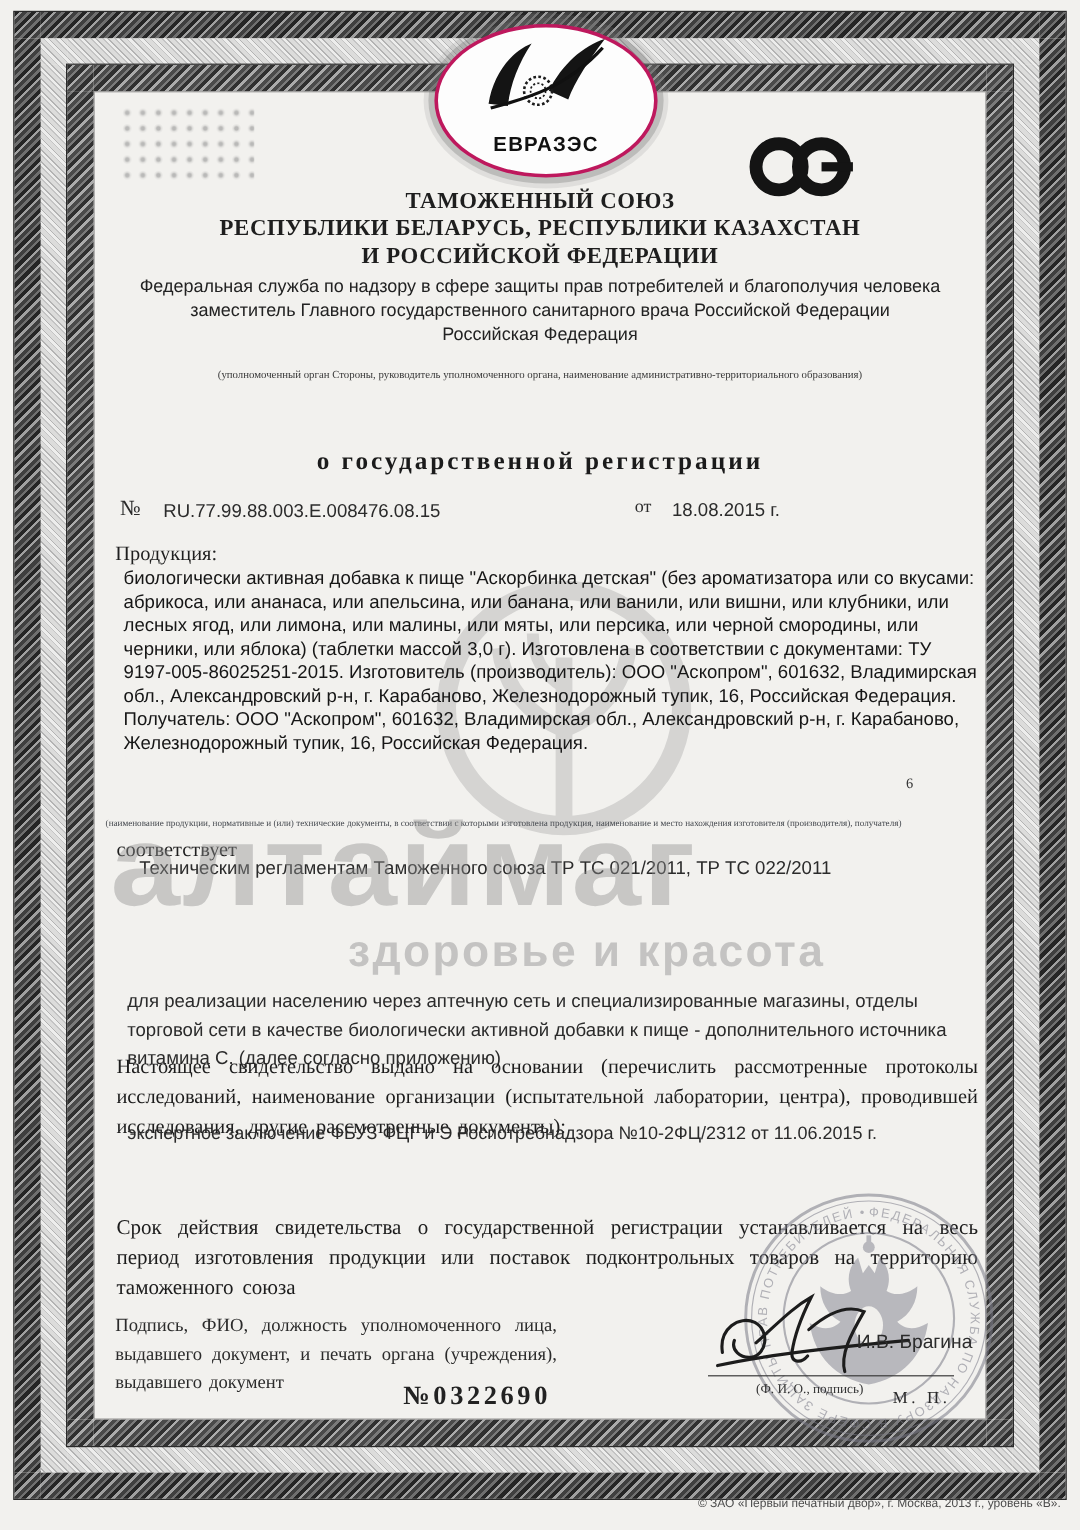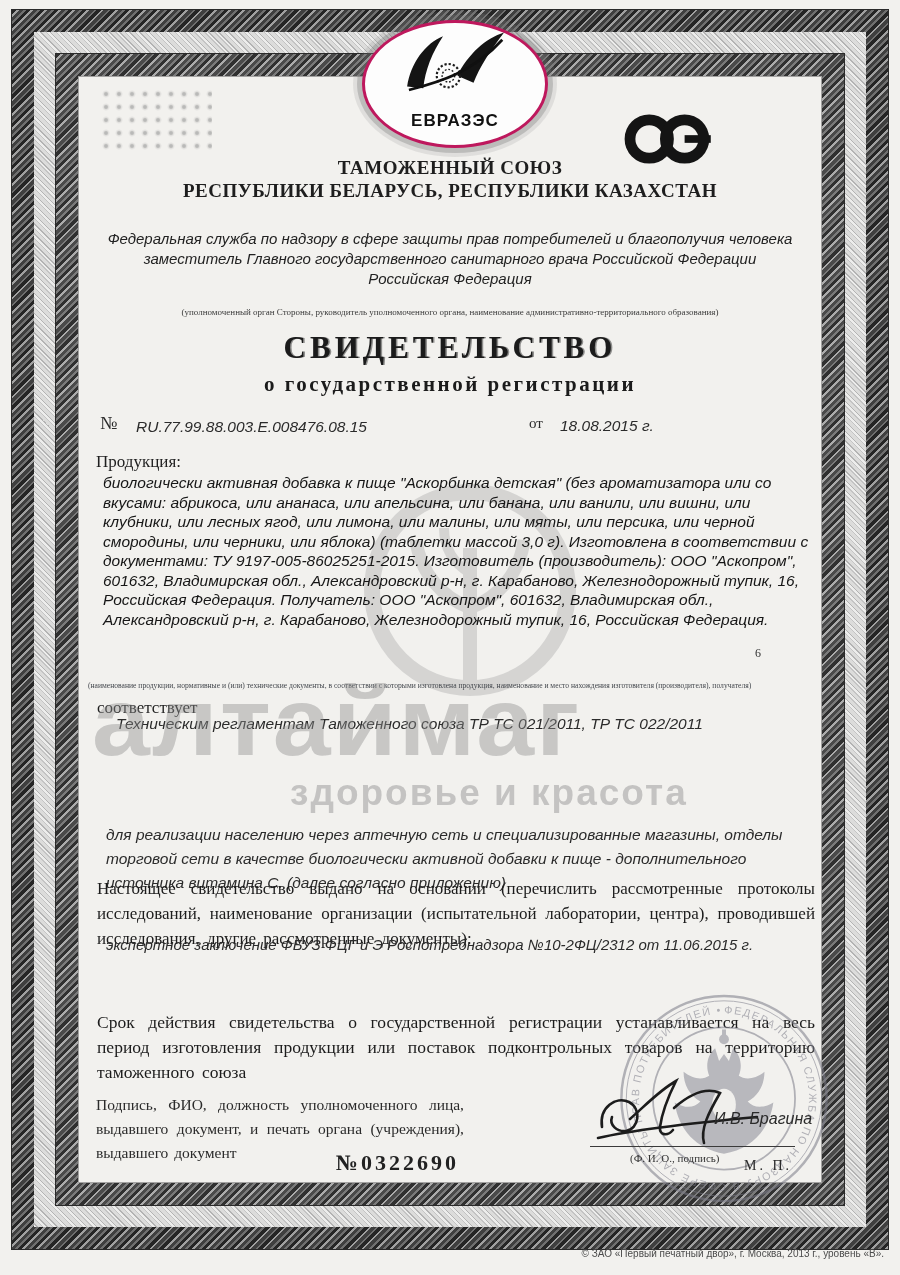--- a/index.html
+++ b/index.html
@@ -13,21 +13,21 @@
     outline:1px solid #2a2a2a;}
   .band-light{inset:32px 34px 48px 34px;border:22px solid #d9d9d9;
     border-image:repeating-linear-gradient(45deg,#ededec 0 2px,#b3b3b3 2px 3px,#dcdcdb 3px 6px,#c4c4c4 6px 7px) 22;}
   .band-dark-inner{inset:54px 56px 70px 56px;border:22px solid #4a4a4a;
     border-image:repeating-linear-gradient(135deg,#303030 0 3px,#ababab 3px 5px,#4a4a4a 5px 8px,#7a7a7a 8px 10px) 22;
     outline:1px solid #2a2a2a;}
   .inner-edge{position:absolute;inset:76px 78px 92px 78px;border:1px solid #555;opacity:.5;pointer-events:none;}
 
   .abs{position:absolute;}
   .serif{font-family:"Liberation Serif", serif;}
-  .sans{font-family:"Liberation Sans", sans-serif;font-style:italic;}
+  .sans{font-family:"Liberation Sans", sans-serif;}
   .center{left:85px;width:730px;text-align:center;}
   .just{text-align:justify;}
 
   
   .h-bold{font-weight:bold;font-size:19px;letter-spacing:.5px;color:#1e1e1e;}
   .auth{font-size:15px;color:#222;}
   .cap{font-size:9px;color:#3a3a3a;}
   .title-main{font-weight:bold;font-size:31px;letter-spacing:4px;color:#1b1b1b;text-shadow:1.5px 0 0 rgba(60,60,60,.55);}
   .title-sub{font-weight:bold;font-size:21px;letter-spacing:2.5px;color:#1b1b1b;}
 
@@ -85,27 +85,27 @@
   </div>
 
   <svg class="abs se-mark" width="100" height="62" viewBox="0 0 130 80">
     <circle cx="38" cy="40" r="25" fill="none" stroke="#141414" stroke-width="14"></circle>
     <circle cx="84" cy="40" r="25" fill="none" stroke="#141414" stroke-width="14"></circle>
     <rect x="84" y="35" width="34" height="10" fill="#141414"></rect>
   </svg>
 
   <div class="abs center serif h-bold txt" style="top:157px;">ТАМОЖЕННЫЙ СОЮЗ</div>
   <div class="abs center serif h-bold txt" style="top:180px;">РЕСПУБЛИКИ БЕЛАРУСЬ, РЕСПУБЛИКИ КАЗАХСТАН</div>
+  <div class="abs center serif h-bold txt" style="top:203px;">И РОССИЙСКОЙ ФЕДЕРАЦИИ</div>
 
   <div class="abs center sans auth txt" style="top:230px;">Федеральная служба по надзору в сфере защиты прав потребителей и благополучия человека</div>
   <div class="abs center sans auth txt" style="top:250px;">заместитель Главного государственного санитарного врача Российской Федерации</div>
   <div class="abs center sans auth txt" style="top:270px;">Российская Федерация</div>
   <div class="abs center serif cap txt" style="top:307px;">(уполномоченный орган Стороны, руководитель уполномоченного органа, наименование административно-территориального образования)</div>
 
-  <div class="abs center serif title-main txt" style="top:330px;">СВИДЕТЕЛЬСТВО</div>
   <div class="abs center serif title-sub txt" style="top:372px;">о государственной регистрации</div>
 
   <div class="abs serif txt" style="left:100px;top:413px;font-size:18px;">№</div>
   <div class="abs sans txt" style="left:136px;top:418px;font-size:15.5px;">RU.77.99.88.003.E.008476.08.15</div>
   <div class="abs serif txt" style="left:529px;top:415px;font-size:15px;">от</div>
   <div class="abs sans txt" style="left:560px;top:417px;font-size:15.5px;">18.08.2015 г.</div>
 
   <div class="abs serif lbl-serif txt" style="left:96px;top:452px;">Продукция:</div>
   <div class="abs sans body-sans txt" style="left:103px;top:473px;width:712px;">биологически активная добавка к пище "Аскорбинка детская" (без ароматизатора или со вкусами: абрикоса, или ананаса, или апельсина, или банана, или ванили, или вишни, или клубники, или лесных ягод, или лимона, или малины, или мяты, или персика, или черной смородины, или черники, или яблока) (таблетки массой 3,0 г). Изготовлена в соответствии с документами: ТУ 9197-005-86025251-2015. Изготовитель (производитель): ООО "Аскопром", 601632, Владимирская обл., Александровский р-н, г. Карабаново, Железнодорожный тупик, 16, Российская Федерация. Получатель: ООО "Аскопром", 601632, Владимирская обл., Александровский р-н, г. Карабаново, Железнодорожный тупик, 16, Российская Федерация.</div>
   <div class="abs serif artifact txt">6</div>

